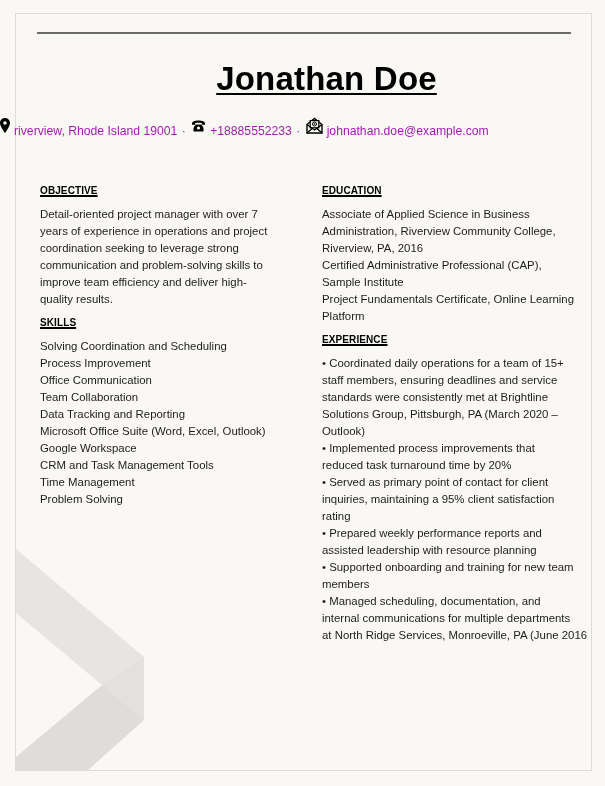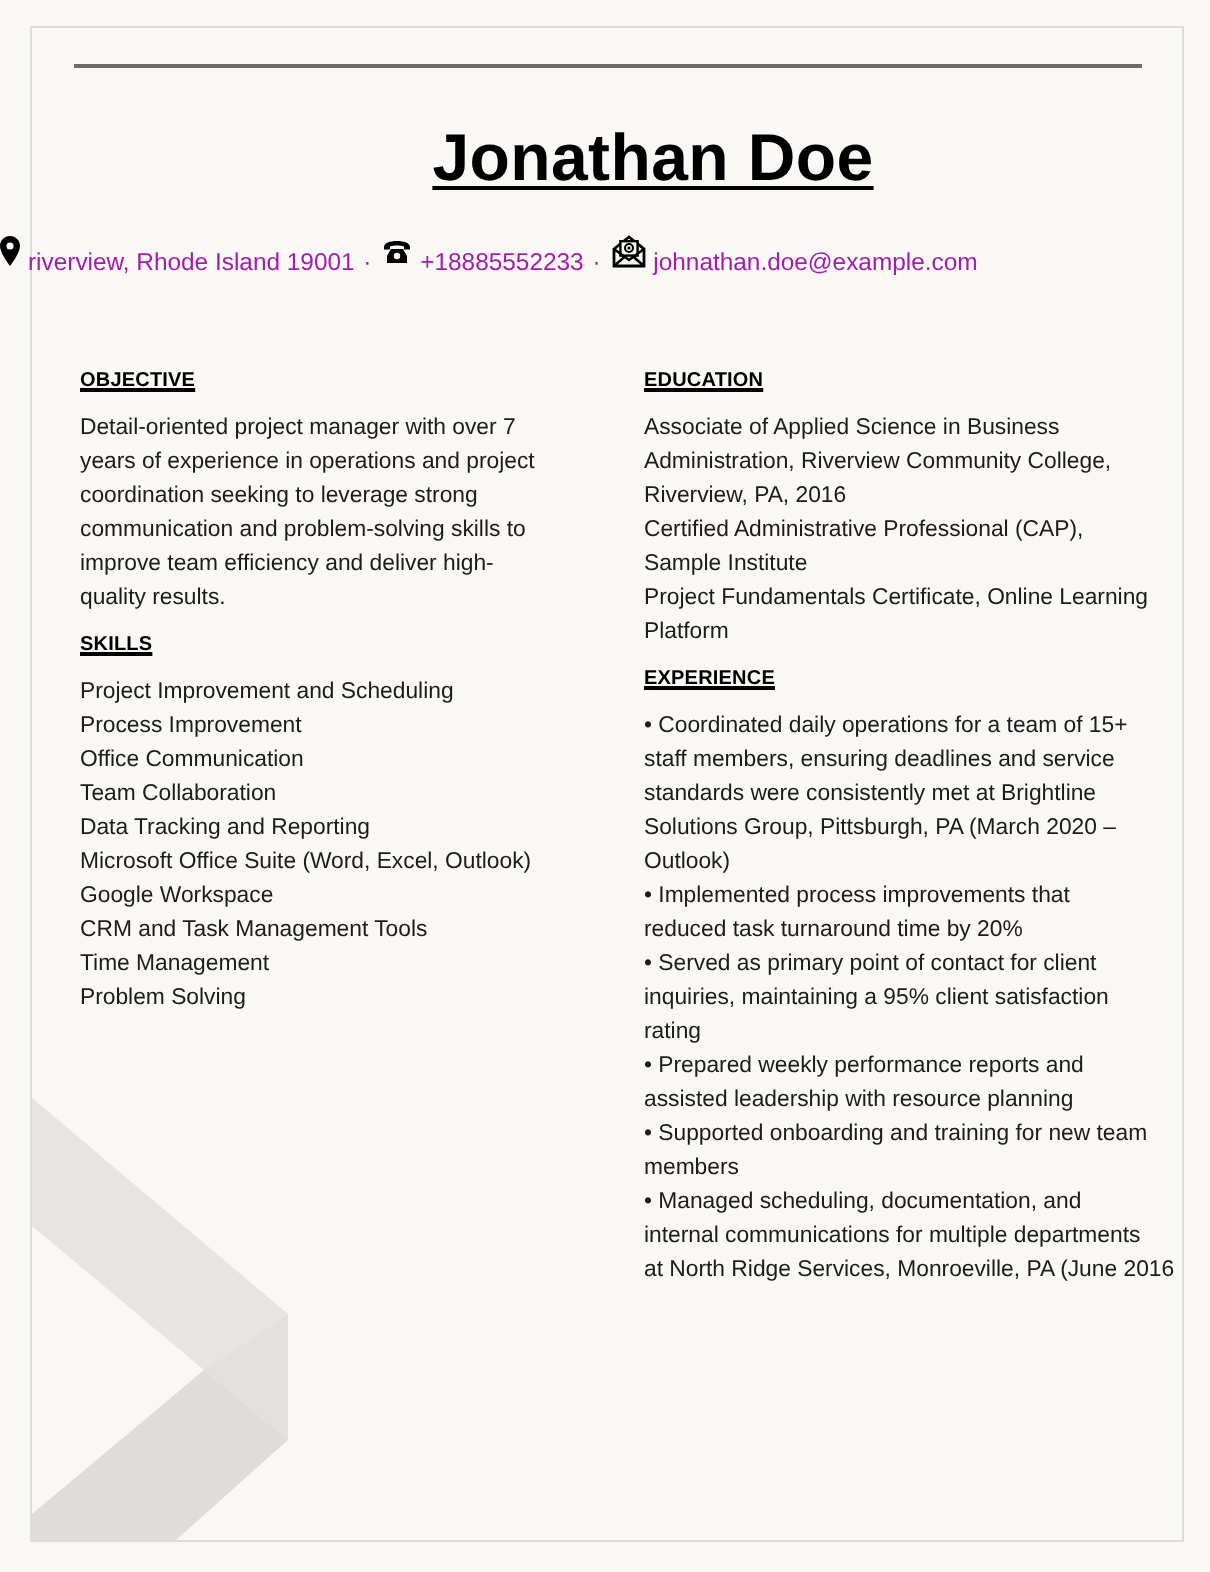--- a/index.html
+++ b/index.html
@@ -172,21 +172,21 @@
     <span>Detail-oriented project manager with over 7</span><br>
     <span>years of experience in operations and project</span><br>
     <span>coordination seeking to leverage strong</span><br>
     <span>communication and problem-solving skills to</span><br>
     <span>improve team efficiency and deliver high-</span><br>
     <span>quality results.</span>
   </p>
   <div class="gap"></div>
   <div class="section-title">SKILLS</div>
   <ul class="list">
-    <li>Project Improvement and Scheduling</li>
+    <li>Solving Coordination and Scheduling</li>
     <li>Process Improvement</li>
     <li>Office Communication</li>
     <li>Team Collaboration</li>
     <li>Data Tracking and Reporting</li>
     <li>Microsoft Office Suite (Word, Excel, Outlook)</li>
     <li>Google Workspace</li>
     <li>CRM and Task Management Tools</li>
     <li>Time Management</li>
     <li>Problem Solving</li>
   </ul>

